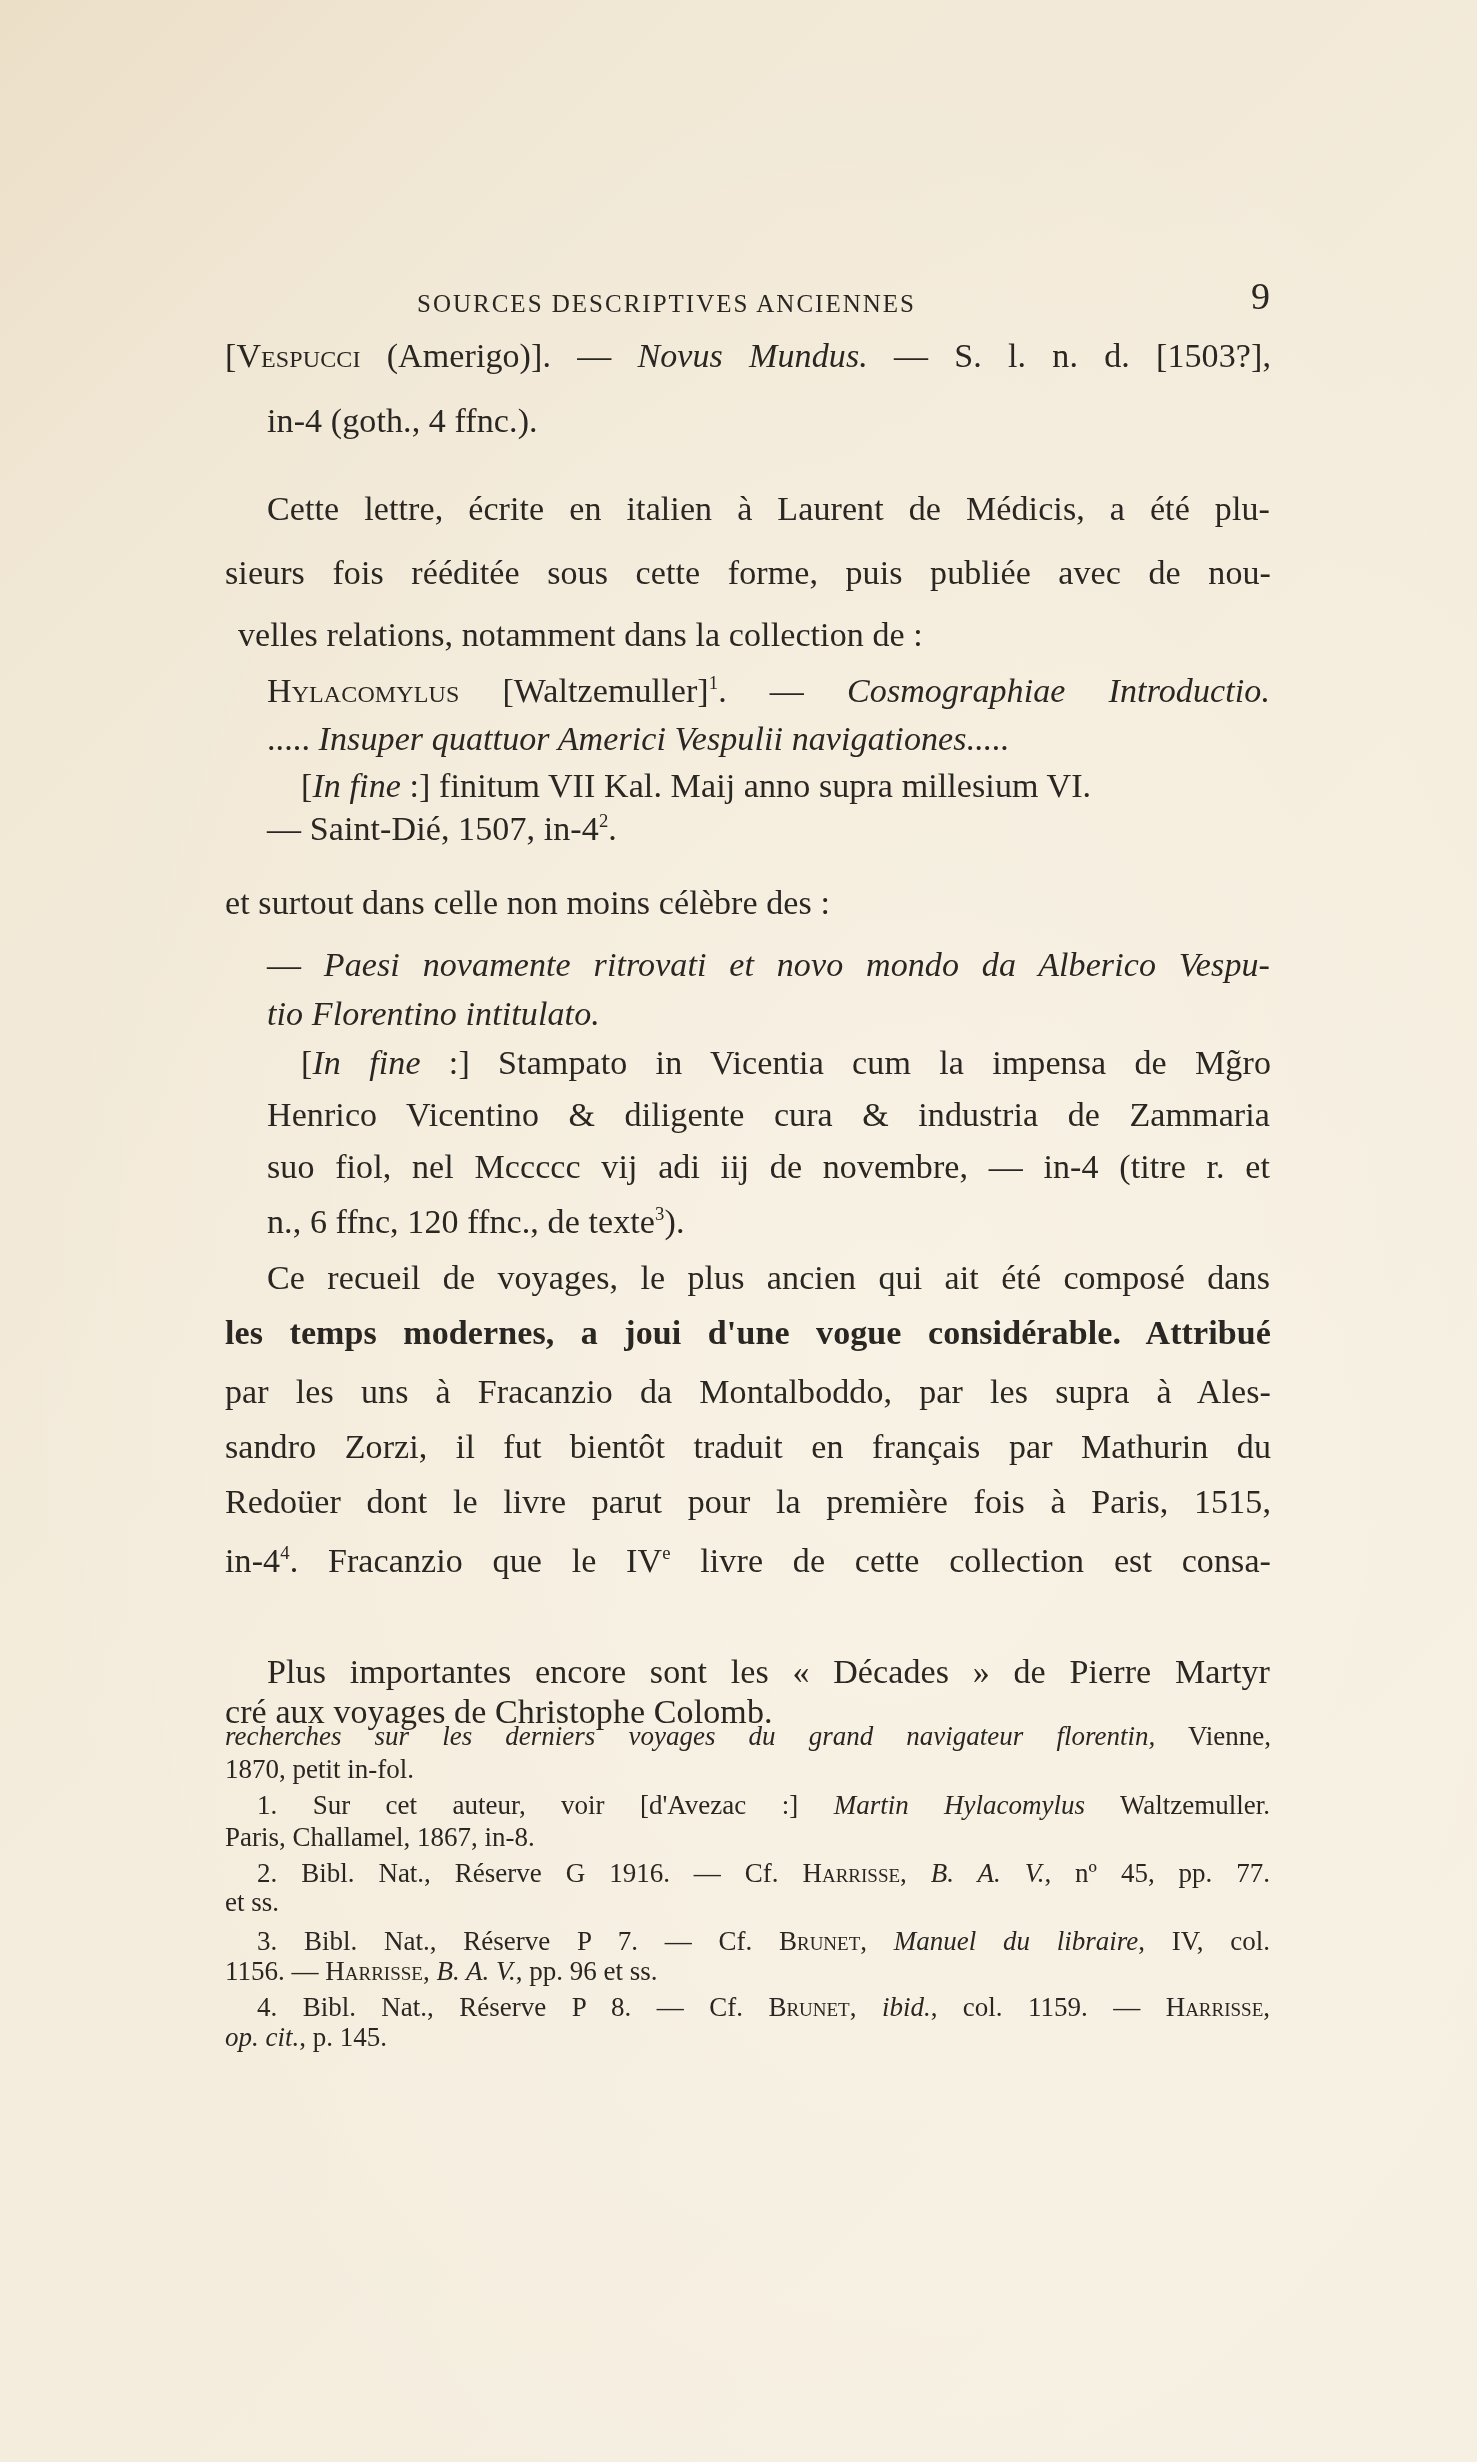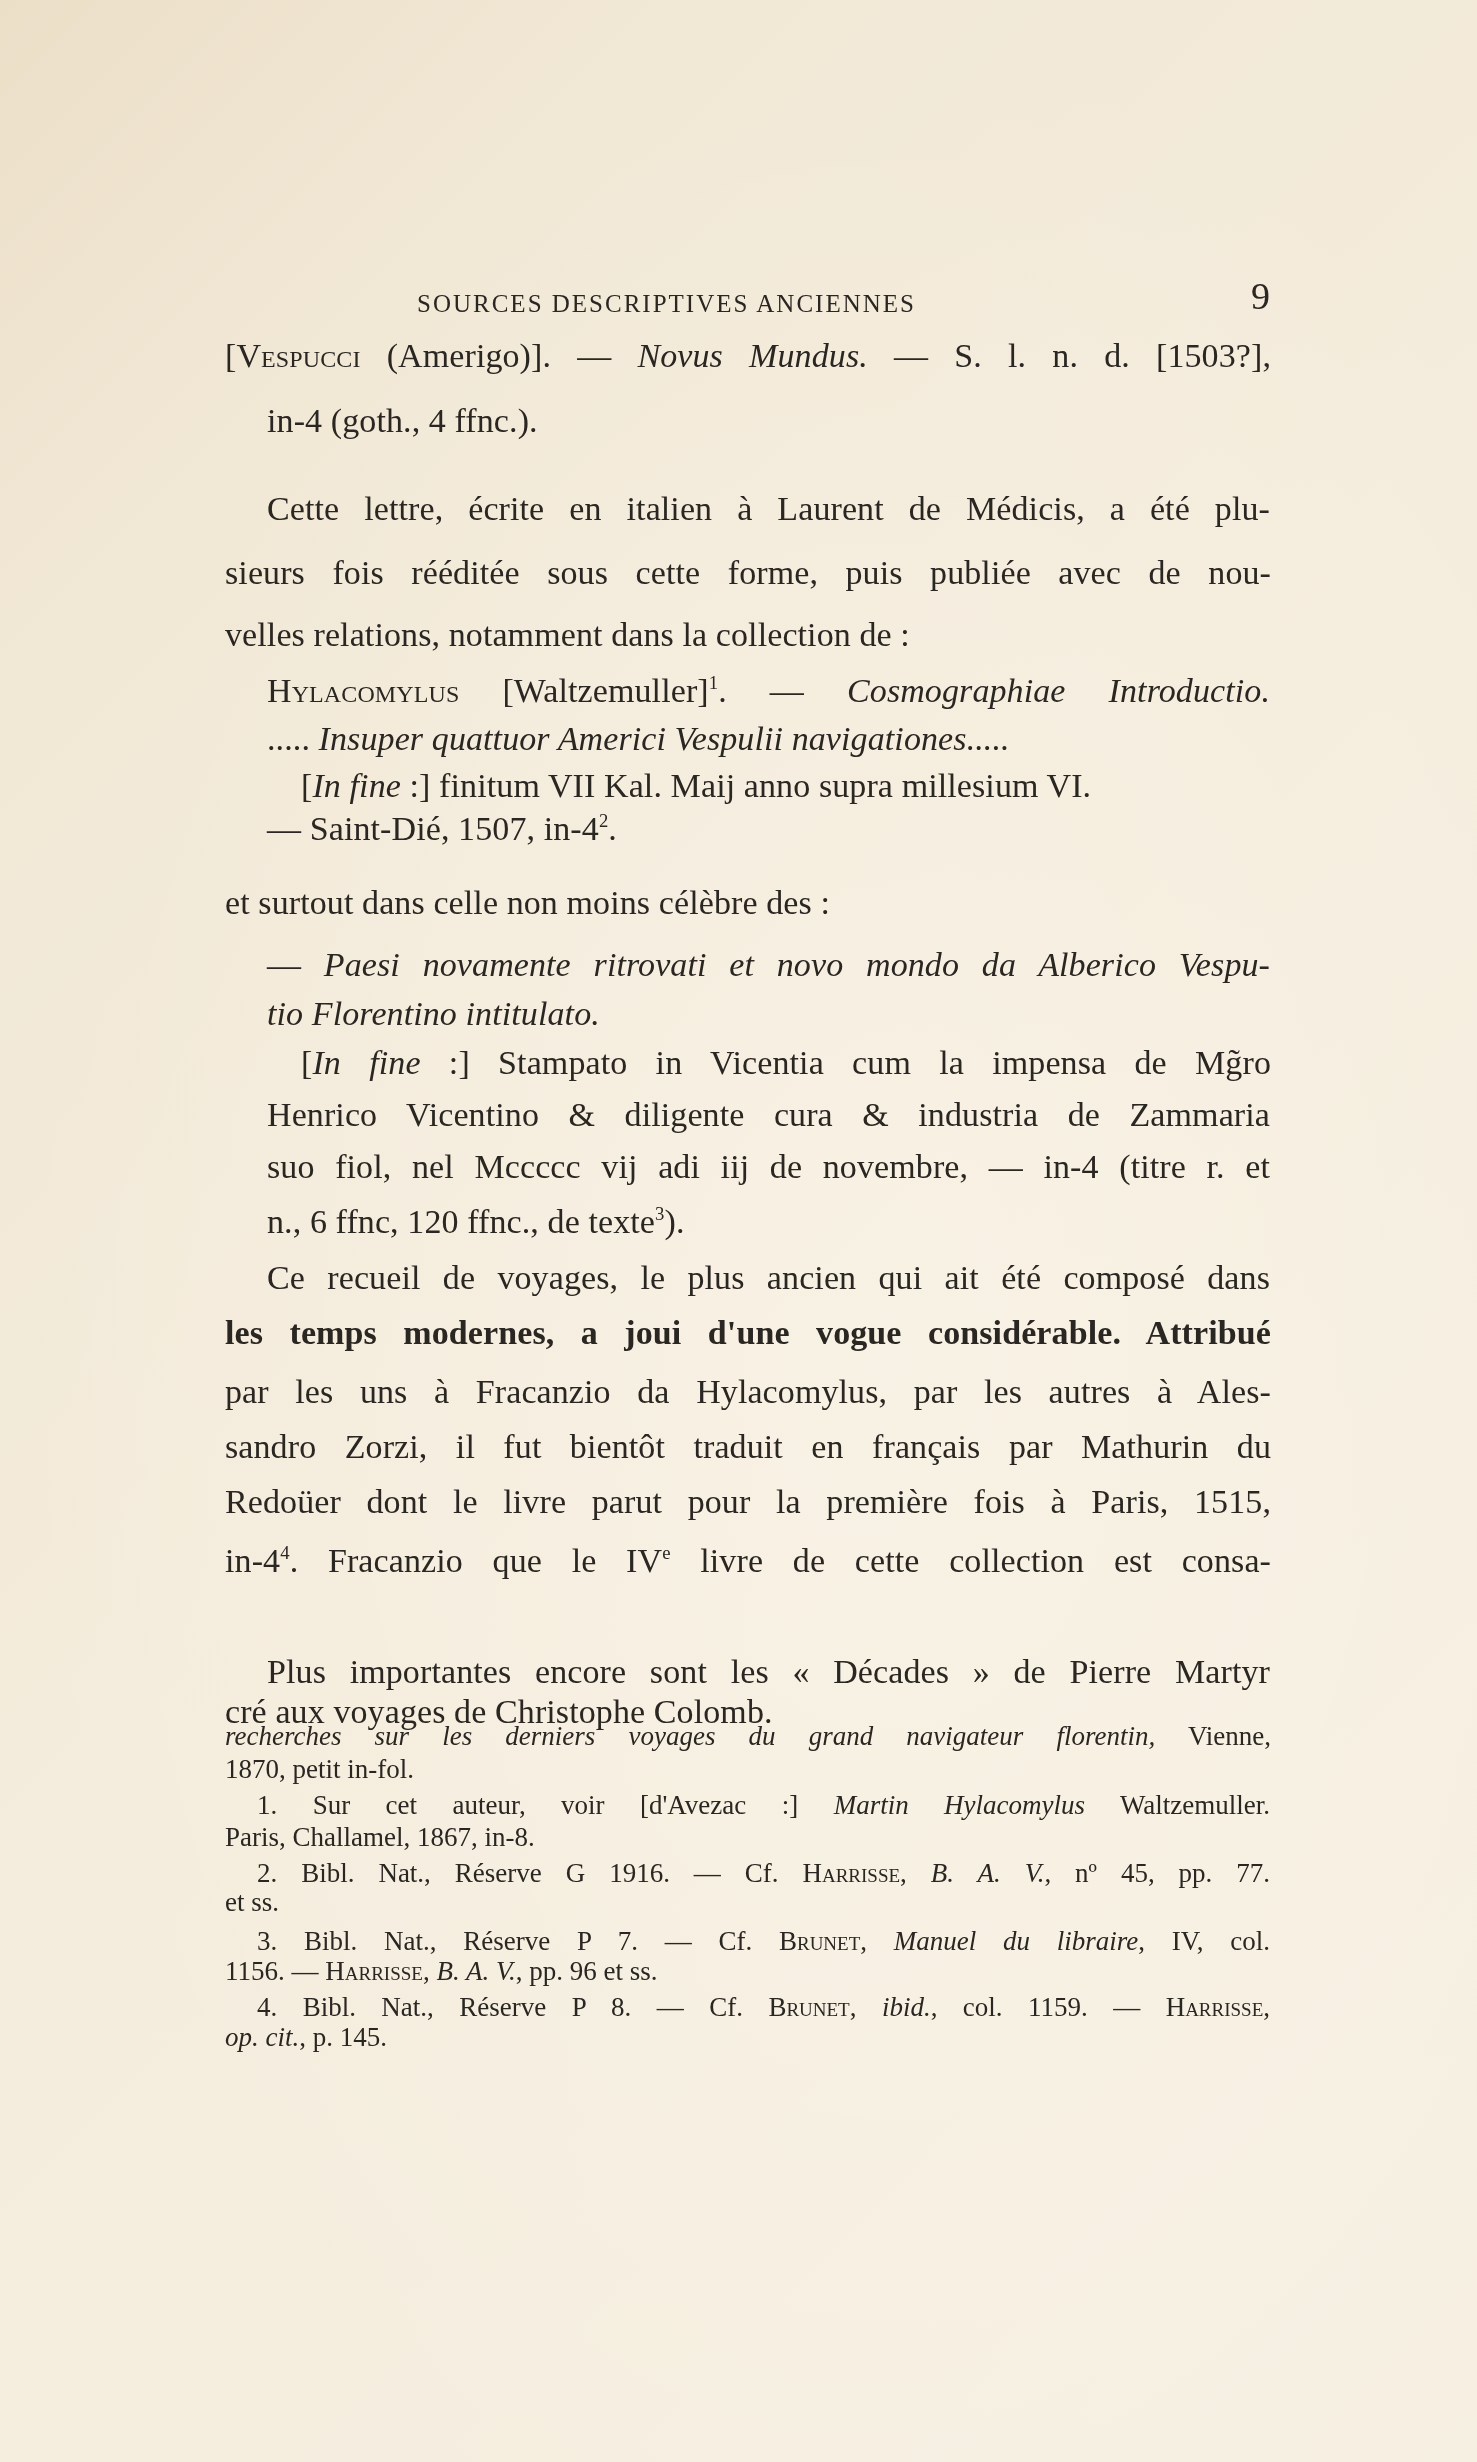--- a/index.html
+++ b/index.html
@@ -51,39 +51,39 @@
 <div class="page-shade"></div>
 
 <div class="header">SOURCES DESCRIPTIVES ANCIENNES</div>
 <div class="page-number">9</div>
 
 <div class="line body-line" style="top:336px;"><span>[</span><span class="sc">Vespucci</span><span> (Amerigo)]. — </span><i>Novus Mundus.</i><span> — S. l. n. d. [1503?],</span></div>
 <div class="line" style="top:401px; left:267px;">in-4 (goth., 4 ffnc.).</div>
 
 <div class="line body-line" style="top:489px; left:267px; width:1003px;">Cette lettre, écrite en italien à Laurent de Médicis, a été plu-</div>
 <div class="line body-line" style="top:553px;">sieurs fois rééditée sous cette forme, puis publiée avec de nou-</div>
-<div class="line body-line body-last" style="top:615px;">velles relations, notamment dans la collection de :</div>
+<div class="line body-line body-last" style="top:615px;margin-left:13px;">velles relations, notamment dans la collection de :</div>
 
 <div class="line body-line" style="top:671px; left:267px; width:1003px;"><span class="sc">Hylacomylus</span><span> [Waltzemuller]</span><sup>1</sup><span>. — </span><i>Cosmographiae Introductio.</i></div>
 <div class="line" style="top:719px; left:267px;"><span>.....</span><i> Insuper quattuor Americi Vespulii navigationes.....</i></div>
 <div class="line" style="top:766px; left:301px;"><span>[</span><i>In fine</i><span> :] finitum VII Kal. Maij anno supra millesium VI.</span></div>
 <div class="line" style="top:809px; left:267px;"><span>— Saint-Dié, 1507, in-4</span><sup>2</sup><span>.</span></div>
 
 <div class="line" style="top:883px; left:225px;">et surtout dans celle non moins célèbre des :</div>
 
 <div class="line body-line" style="top:945px; left:267px; width:1003px;"><span>— </span><i>Paesi novamente ritrovati et novo mondo da Alberico Vespu-</i></div>
 <div class="line" style="top:994px; left:267px;"><i>tio Florentino intitulato.</i></div>
 <div class="line body-line" style="top:1043px; left:301px; width:970px;"><span>[</span><i>In fine</i><span> :] Stampato in Vicentia cum la impensa de Mg̃ro</span></div>
 <div class="line body-line" style="top:1095px; left:267px; width:1003px;">Henrico Vicentino &amp; diligente cura &amp; industria de Zammaria</div>
 <div class="line body-line" style="top:1147px; left:267px; width:1003px;">suo fiol, nel Mccccc vij adi iij de novembre, — in-4 (titre r. et</div>
 <div class="line" style="top:1202px; left:267px;"><span>n., 6 ffnc, 120 ffnc., de texte</span><sup>3</sup><span>).</span></div>
 
 <div class="line body-line" style="top:1258px; left:267px; width:1003px;">Ce recueil de voyages, le plus ancien qui ait été composé dans</div>
 <div class="line body-line" style="top:1313px;font-weight:bold;">les temps modernes, a joui d'une vogue considérable. Attribué</div>
-<div class="line body-line" style="top:1372px;">par les uns à Fracanzio da Hylacomylus, par les autres à Ales-</div>
+<div class="line body-line" style="top:1372px;">par les uns à Fracanzio da Montalboddo, par les supra à Ales-</div>
 <div class="line body-line" style="top:1427px;">sandro Zorzi, il fut bientôt traduit en français par Mathurin du</div>
 <div class="line body-line" style="top:1482px;">Redoüer dont le livre parut pour la première fois à Paris, 1515,</div>
 <div class="line body-line" style="top:1541px;"><span>in-4</span><sup>4</sup><span>. Fracanzio que le IV</span><sup>e</sup><span> livre de cette collection est consa-</span></div>
 <div class="line" style="top:1692px; left:225px;">cré aux voyages de Christophe Colomb.</div>
 
 <div class="line body-line" style="top:1652px; left:267px; width:1003px;">Plus importantes encore sont les « Décades » de Pierre Martyr</div>
 
 <div class="fn" style="top:1720px;"><i>recherches sur les derniers voyages du grand navigateur florentin,</i><span> Vienne,</span></div>
 <div class="fn last" style="top:1753px;">1870, petit in-fol.</div>
 

